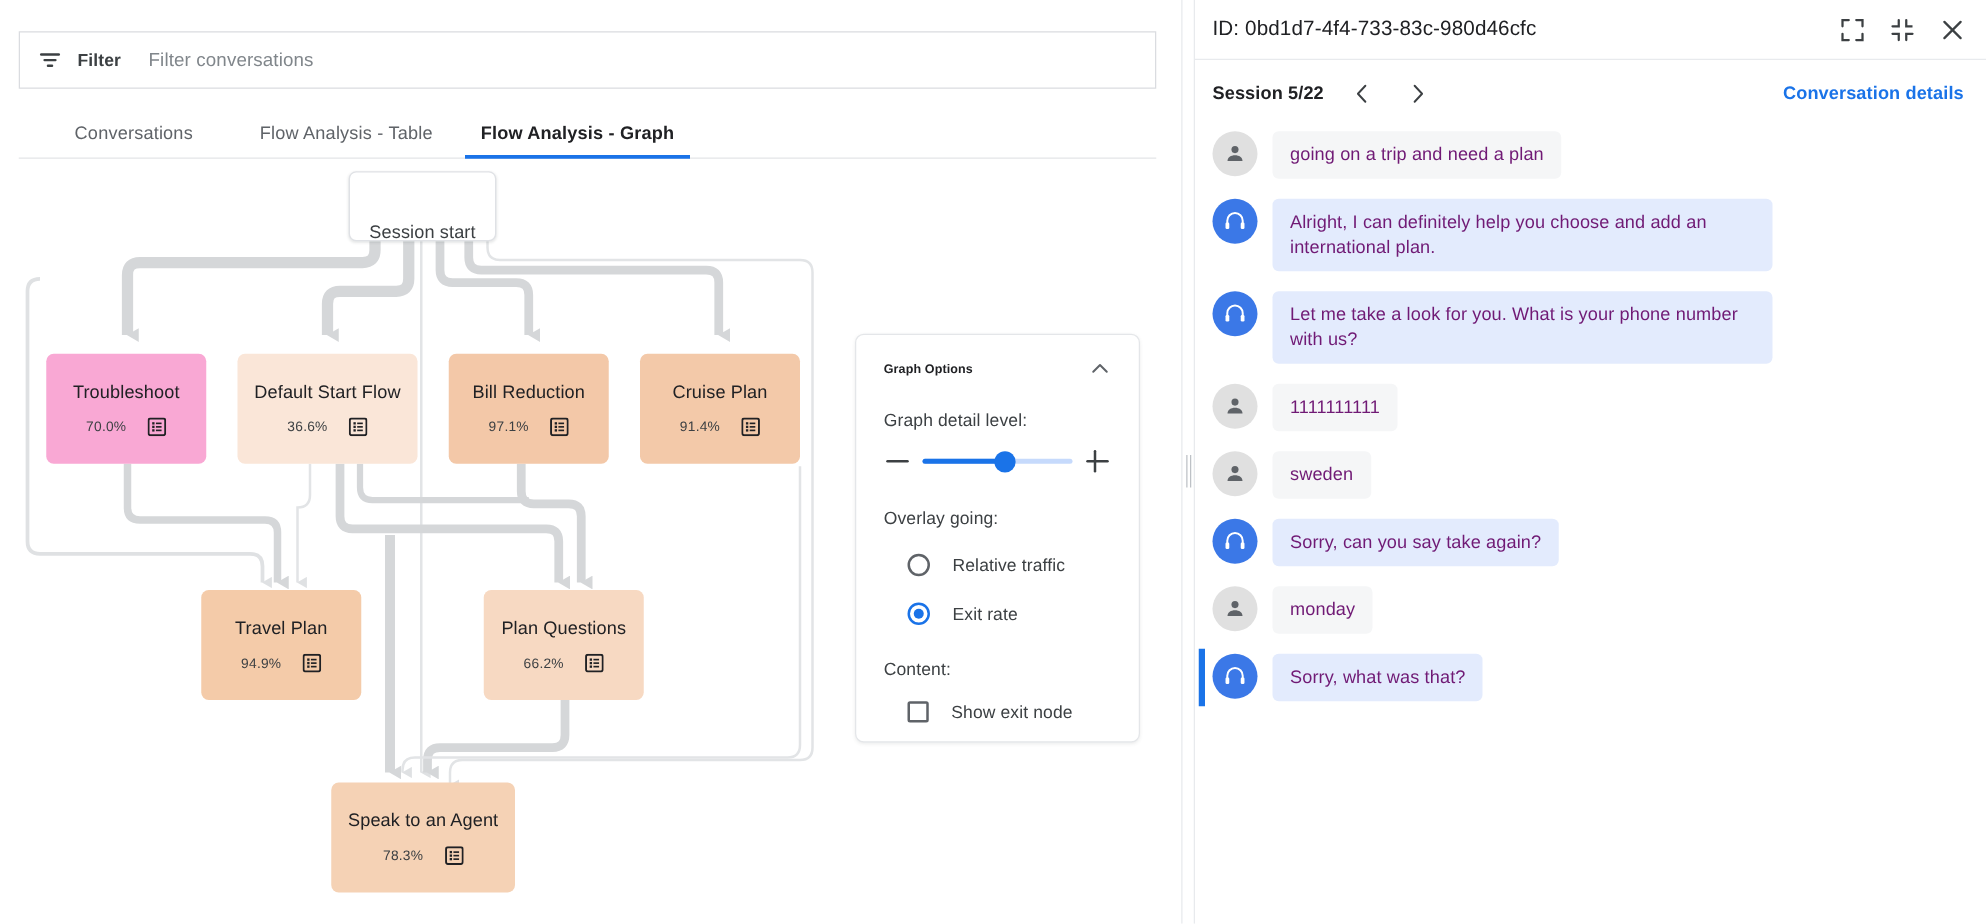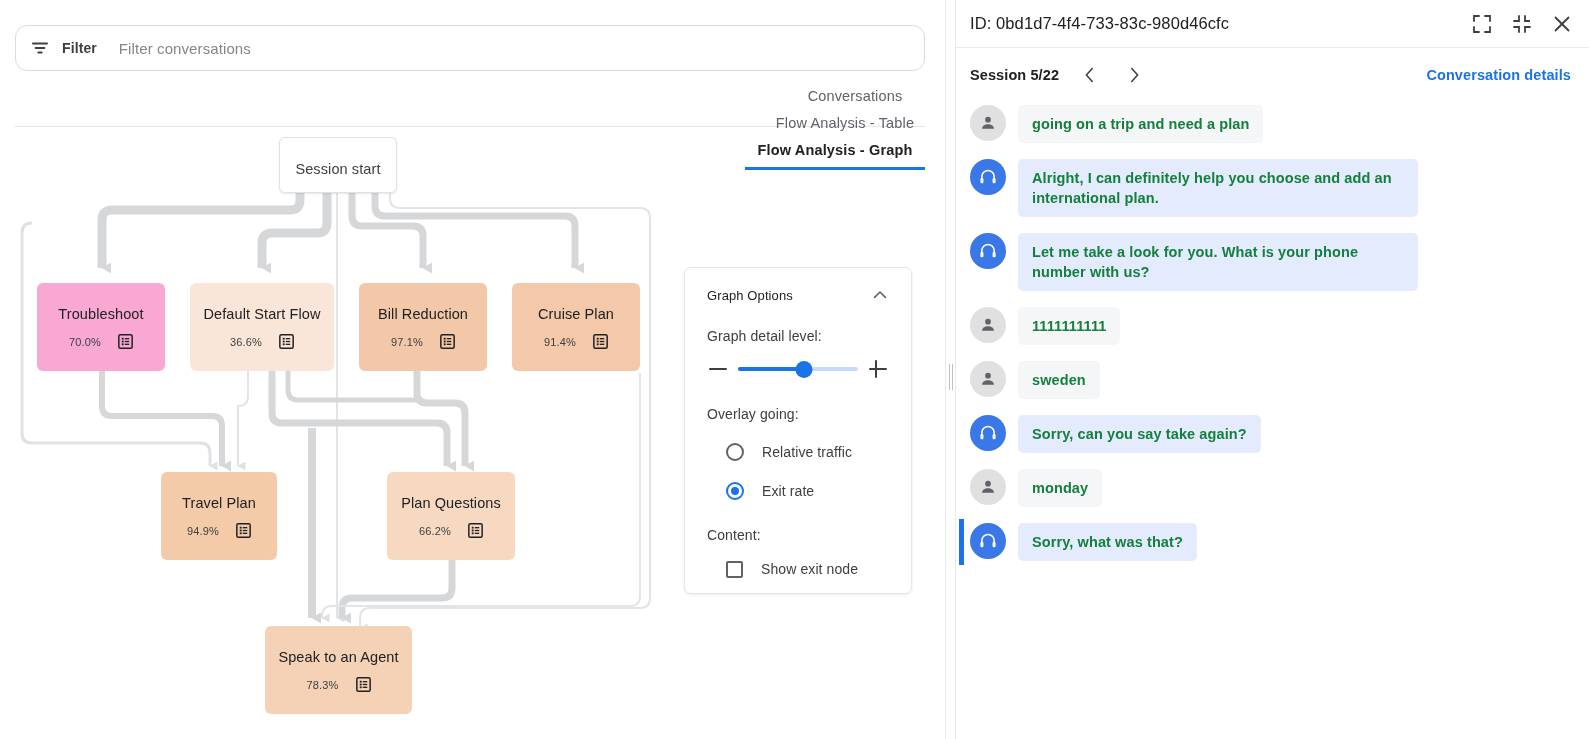--- a/index.html
+++ b/index.html
@@ -24,39 +24,39 @@
     overflow: hidden;
     flex: 0 0 945px;
   }
 
   
   #filter-bar {
     position: absolute;
     left: 15px; top: 25px;
     width: 910px; height: 46px;
     border: 1px solid #dadce0;
-    border-radius: 12px;
+    border-radius: 0;
     background: #fff;
     display: flex; align-items: center;
     padding: 0 14px;
   }
   #filter-icon { width: 20px; height: 20px; margin-right: 12px; flex: 0 0 20px; }
   .filter-label {
     font-size: 14px; font-weight: 700; color: #3c4043;
     margin-right: 22px; letter-spacing: .1px;
   }
   .filter-placeholder { font-size: 15px; color: #80868b; letter-spacing: .1px; }
 
   
   #tabs {
     position: absolute;
     left: 15px; top: 88px;
     width: 910px; height: 39px;
     border-bottom: 1px solid #e3e5e8;
-    display: flex; align-items: flex-end; flex-direction: column;
+    display: flex; align-items: flex-end;
   }
   .tab {
     position: relative;
     font-size: 14.5px;
     color: #5f6368;
     letter-spacing: .15px;
     padding: 0 0 11px 0;
     cursor: pointer;
     text-align: center;
     white-space: nowrap;
@@ -103,40 +103,40 @@
   .gnode .gnode-ico {
     width: 15px; height: 15px; margin-left: 17px;
     display: inline-block;
   }
   #node-session-start {
     background: #fff;
     border: 1px solid #dfe1e5;
     border-radius: 6px;
     box-shadow: 0 1px 2px rgba(60,64,67,.12);
     justify-content: flex-start;
-    padding-top: 22px;
+    padding-top: 39px;
   }
   #node-session-start .gnode-title { font-size: 14.5px; color: #3c4043; }
 
   
   #graph-options {
     position: absolute;
     left: 684px; top: 139px;
     width: 228px; height: 327px;
     background: #fff;
     border: 1px solid #e4e6e9;
     border-radius: 7px;
     box-shadow: 0 1px 3px rgba(60,64,67,.10);
     padding: 18px 22px 0 22px;
   }
   .go-header {
     display: flex; align-items: center; justify-content: space-between;
     margin-bottom: 24px;
   }
-  .go-title { font-size: 13px; font-weight: 400; color: #202124; letter-spacing: .1px; }
+  .go-title { font-size: 10px; font-weight: 700; color: #202124; letter-spacing: .1px; }
   .go-chevron { width: 18px; height: 18px; cursor: pointer; }
   .go-label {
     font-size: 14px; color: #3c4043; letter-spacing: .1px;
     margin-bottom: 14px;
   }
   .go-slider-row { display: flex; align-items: center; margin-bottom: 26px; }
   .slider-btn {
     width: 22px; height: 22px; flex: 0 0 22px; cursor: pointer;
     position: relative;
   }
@@ -277,24 +277,23 @@
     display: flex; align-items: center; justify-content: center;
     margin-right: 12px;
   }
   .avatar.user { background: #e0e0e0; }
   .avatar.agent { background: #3b78e7; }
   .bubble {
     border-radius: 5px;
     padding: 9px 14px;
     font-size: 14.5px;
     line-height: 20px;
-    color: #15803d;
+    color: #701a75;
     letter-spacing: .1px;
     max-width: 400px;
-    font-weight: bold;
   }
   .bubble.user { background: #f5f6f7; }
   .bubble.agent { background: #e3ebfd; }
 </style>
 </head>
 <body>
 
 <div id="app">
 
   <div id="left-pane">
@@ -434,21 +433,21 @@
                 <rect x="4" y="7" width="2" height="2" fill="#202124"></rect>
                 <rect x="4" y="10" width="2" height="2" fill="#202124"></rect>
                 <rect x="7.2" y="4.3" width="4.8" height="1.4" fill="#202124"></rect>
                 <rect x="7.2" y="7.3" width="4.8" height="1.4" fill="#202124"></rect>
                 <rect x="7.2" y="10.3" width="4.8" height="1.4" fill="#202124"></rect>
               </svg>
           </span>
         </span>
       </div>
 
-      <div class="gnode" style="left:161px; top:344px; width:116px; height:88px; background:#f4cba9;">
+      <div class="gnode" style="left:161px; top:344px; width:128px; height:88px; background:#f4cba9;">
         <span class="gnode-title">Travel Plan</span>
         <span class="gnode-row">
           <span class="gnode-pct">94.9%</span>
           <span class="gnode-ico">
             <svg viewBox="0 0 16 16" width="15" height="15">
                 <rect x=".9" y=".9" width="14.2" height="14.2" rx="1.6" fill="none" stroke="#202124" stroke-width="1.6"></rect>
                 <rect x="4" y="4" width="2" height="2" fill="#202124"></rect>
                 <rect x="4" y="7" width="2" height="2" fill="#202124"></rect>
                 <rect x="4" y="10" width="2" height="2" fill="#202124"></rect>
                 <rect x="7.2" y="4.3" width="4.8" height="1.4" fill="#202124"></rect>

